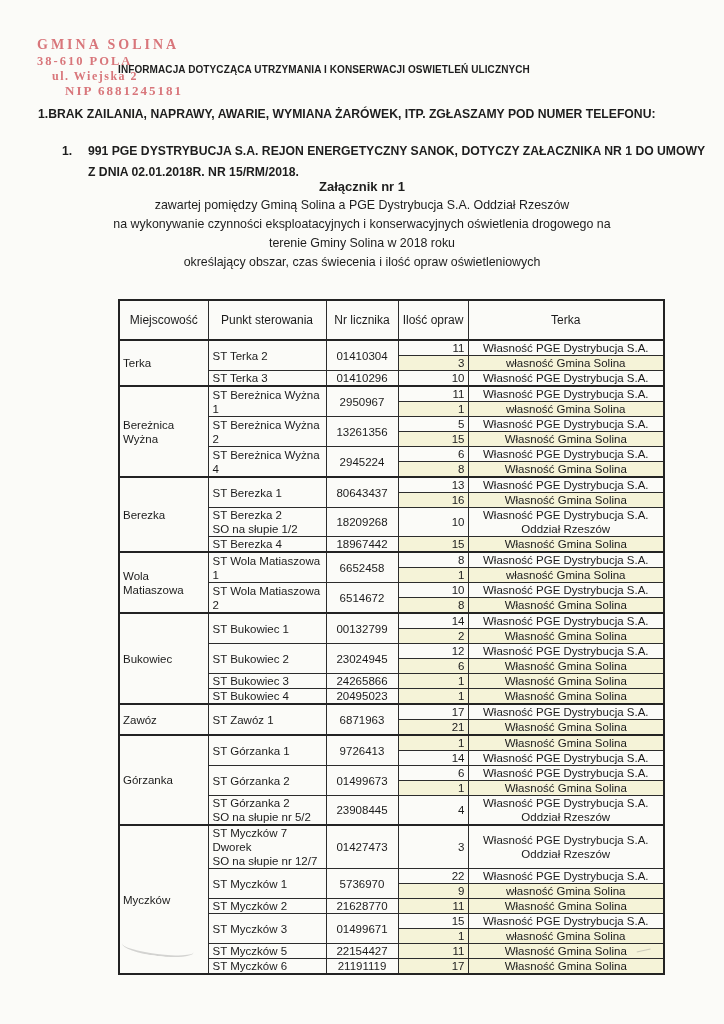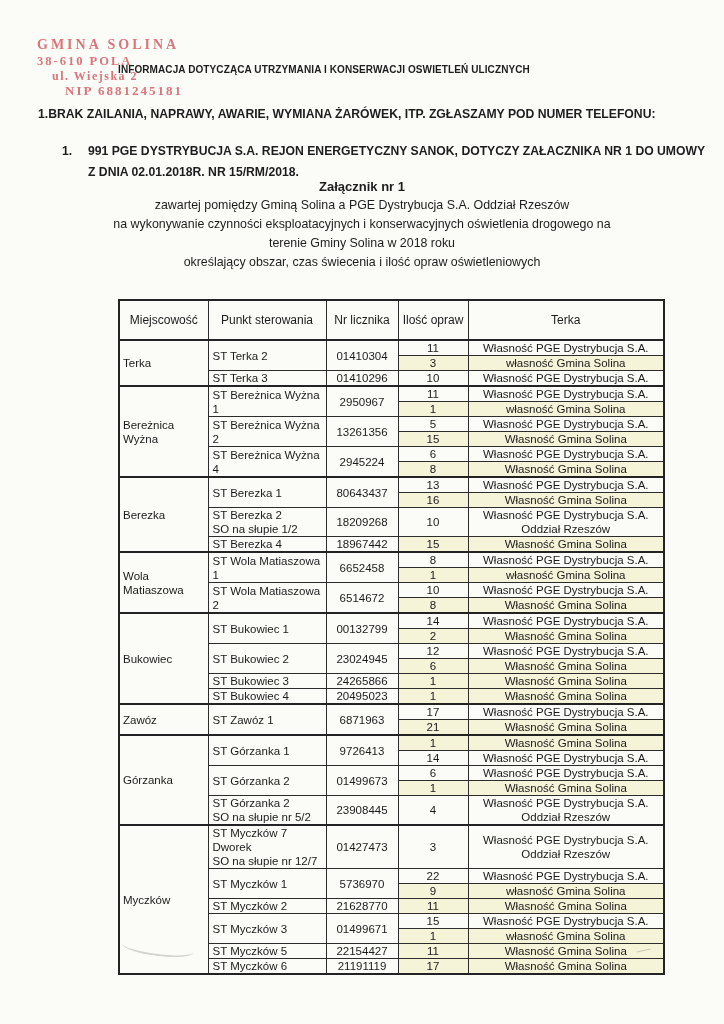--- a/index.html
+++ b/index.html
@@ -45,21 +45,21 @@
   th,td{border:1px solid #2c2c2c;}
   thead th{
     height:36px;font-weight:normal;font-size:12px;
     border-bottom:2px solid #232323;background:#fbfbf8;
   }
   td{padding:0 3px;line-height:14px;vertical-align:middle;}
   tr.sec-start td{border-top:2px solid #232323;}
   .cell-place{text-align:left;}
   .cell-point{text-align:left;padding-left:4px;}
   .cell-meter{text-align:center;}
-  .cell-count{text-align:center;}
+  .cell-count{text-align:right;}
   .cell-remark{text-align:center;margin-left:16px;}
   .hl{background:#f5f3d8;}
   
   .artifact1{
     position:absolute;left:122px;top:940px;width:72px;height:14px;
     border-bottom:2px solid rgba(120,120,120,.30);border-radius:50%;
     transform:rotate(7deg);
   }
   .artifact2{
     position:absolute;left:636px;top:944px;width:14px;height:6px;

